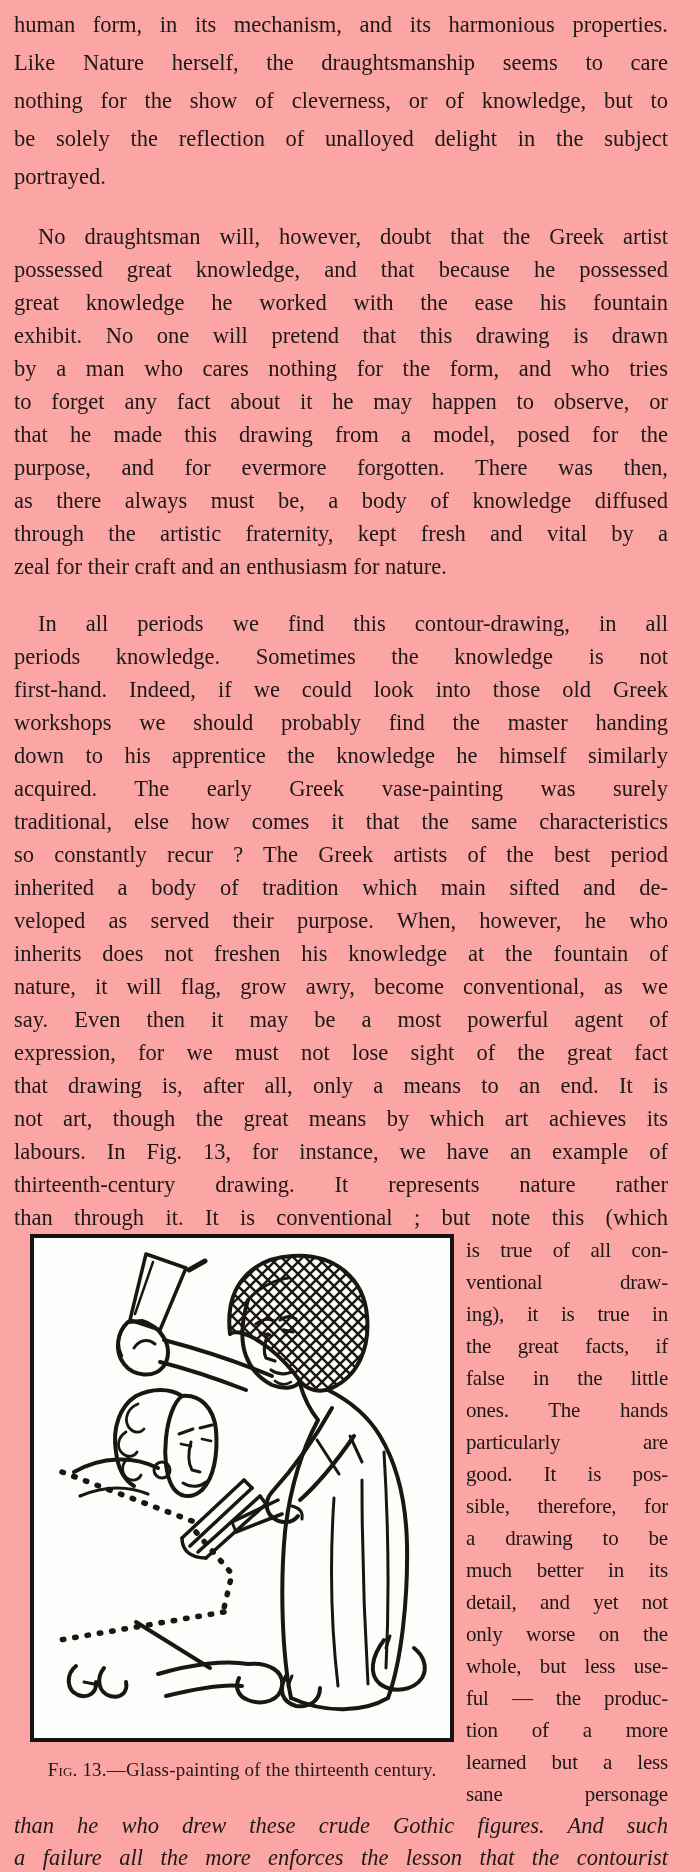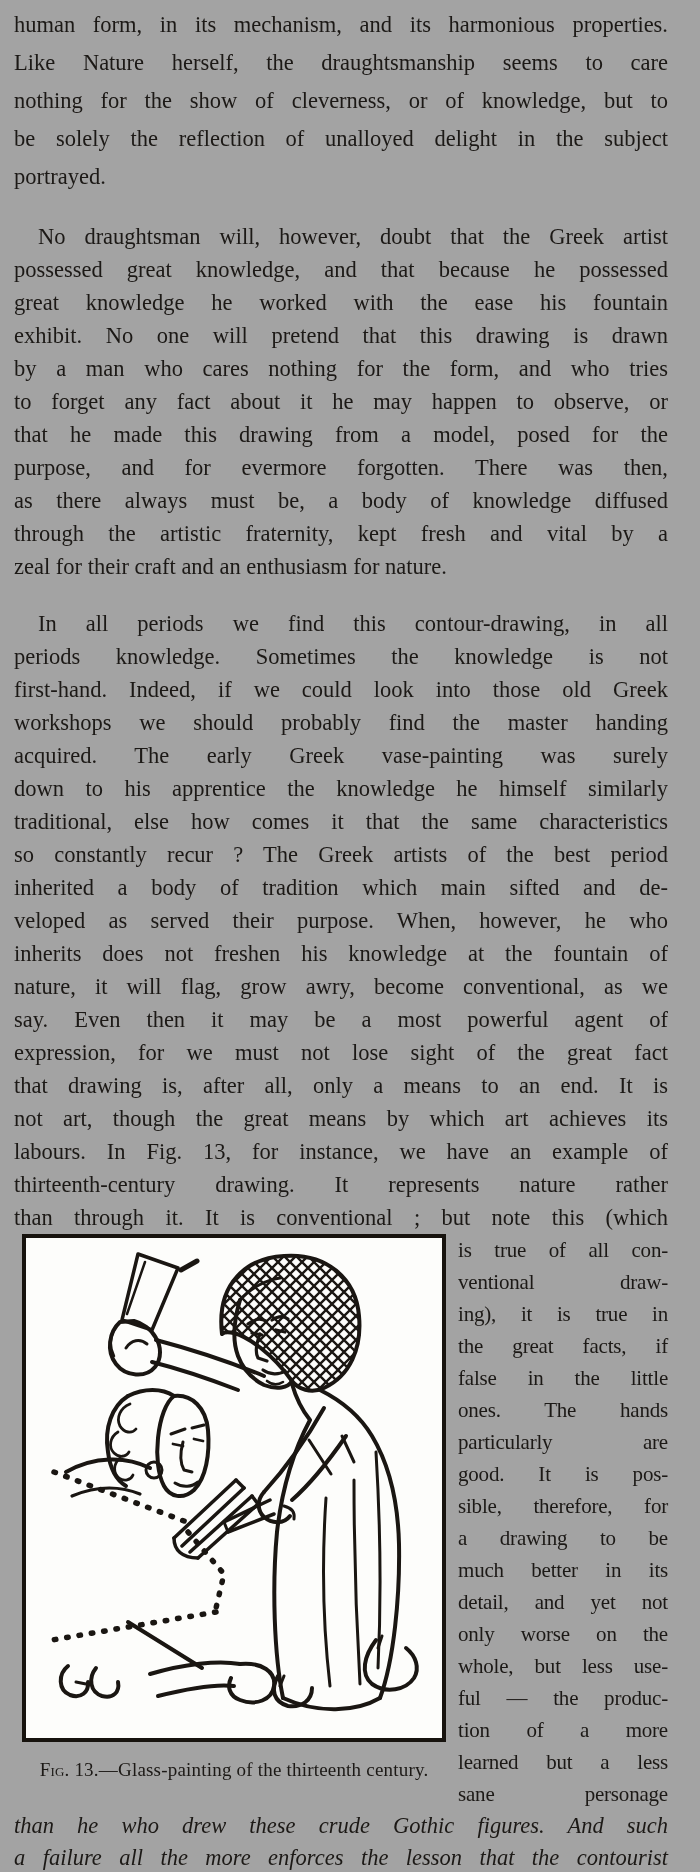--- a/index.html
+++ b/index.html
@@ -2,21 +2,21 @@
 <html><head>
 <meta charset="utf-8">
 <style>
   html,body { margin:0; padding:0; background:#e8e8e4; }
   .page {
     position:relative;
     width:700px; height:1872px;
     margin:0 auto;
     box-sizing:border-box;
     padding:6px 32px 10px 14px;
-    background:#a3a3a3;
+    background:#fca5a5;
     color:#1c1916;
     font-family:"Liberation Serif","DejaVu Serif",serif;
     font-size:22.5px;
     overflow:hidden;
   }
   .ln {
     text-align:justify;
     text-align-last:justify;
     -moz-text-align-last:justify;
     white-space:normal;
@@ -99,23 +99,23 @@
     <div class="p3a">
 
         <div class="ln indent">In all periods we find this contour-drawing, in all</div>
 
         <div class="ln">periods knowledge. Sometimes the knowledge is not</div>
 
         <div class="ln">first-hand. Indeed, if we could look into those old Greek</div>
 
         <div class="ln">workshops we should probably find the master handing</div>
 
+        <div class="ln">down to his apprentice the knowledge he himself similarly</div>
+
         <div class="ln">acquired. The early Greek vase-painting was surely</div>
-
-        <div class="ln">down to his apprentice the knowledge he himself similarly</div>
 
         <div class="ln">traditional, else how comes it that the same characteristics</div>
 
         <div class="ln">so constantly recur ? The Greek artists of the best period</div>
 
         <div class="ln">inherited a body of tradition which main sifted and de-</div>
 
         <div class="ln">veloped as served their purpose. When, however, he who</div>
 
         <div class="ln">inherits does not freshen his knowledge at the fountain of</div>
@@ -130,21 +130,21 @@
 
         <div class="ln">not art, though the great means by which art achieves its</div>
 
         <div class="ln">labours. In Fig. 13, for instance, we have an example of</div>
 
         <div class="ln">thirteenth-century drawing. It represents nature rather</div>
 
         <div class="ln">than through it. It is conventional ; but note this (which</div>
       </div>
 
-    <figure class="fig-float" style="margin-block:0; margin-inline:0 12px; margin-left:8px;">
+    <figure class="fig-float" style="margin-block:0; margin-inline:0 12px; margin-left:16px;">
       <div class="fig-box">
         <svg width="416" height="500" viewBox="0 0 416 500">
           <defs>
             <pattern id="xh" width="12" height="12" patternUnits="userSpaceOnUse">
               <path d="M0,0 L12,12 M12,0 L0,12" stroke="#1a1612" stroke-width="2.4" fill="none"></path>
             </pattern>
           </defs>
           <g stroke="#1a1612" stroke-width="4" fill="none" stroke-linecap="round" stroke-linejoin="round">
 
             <g>

